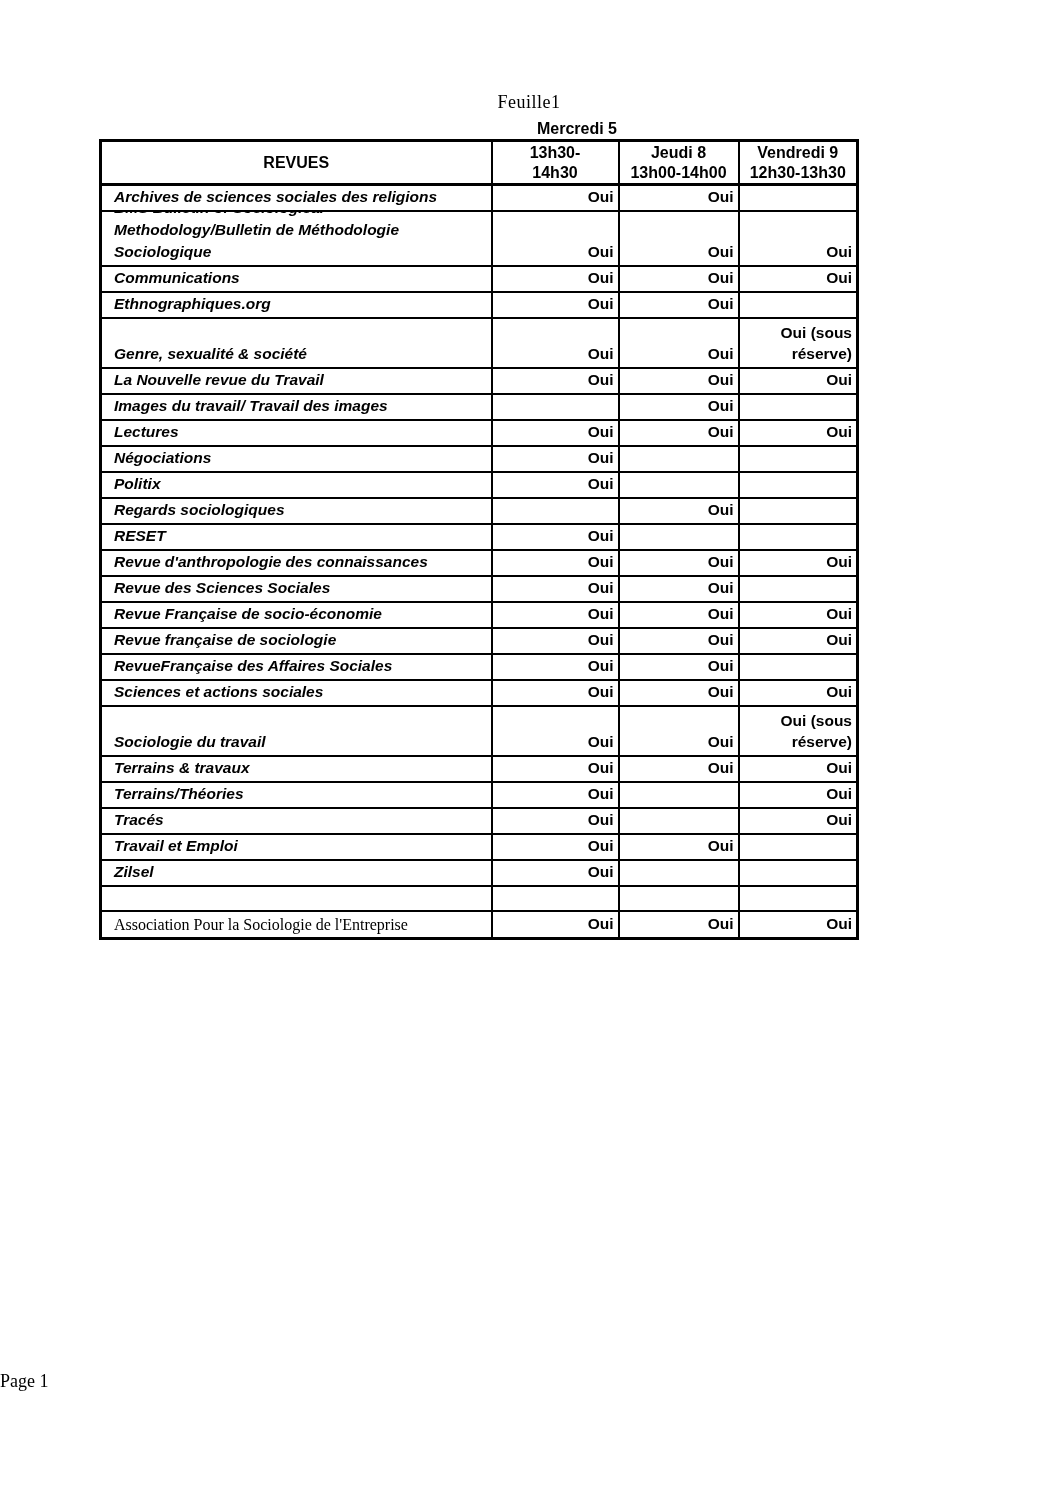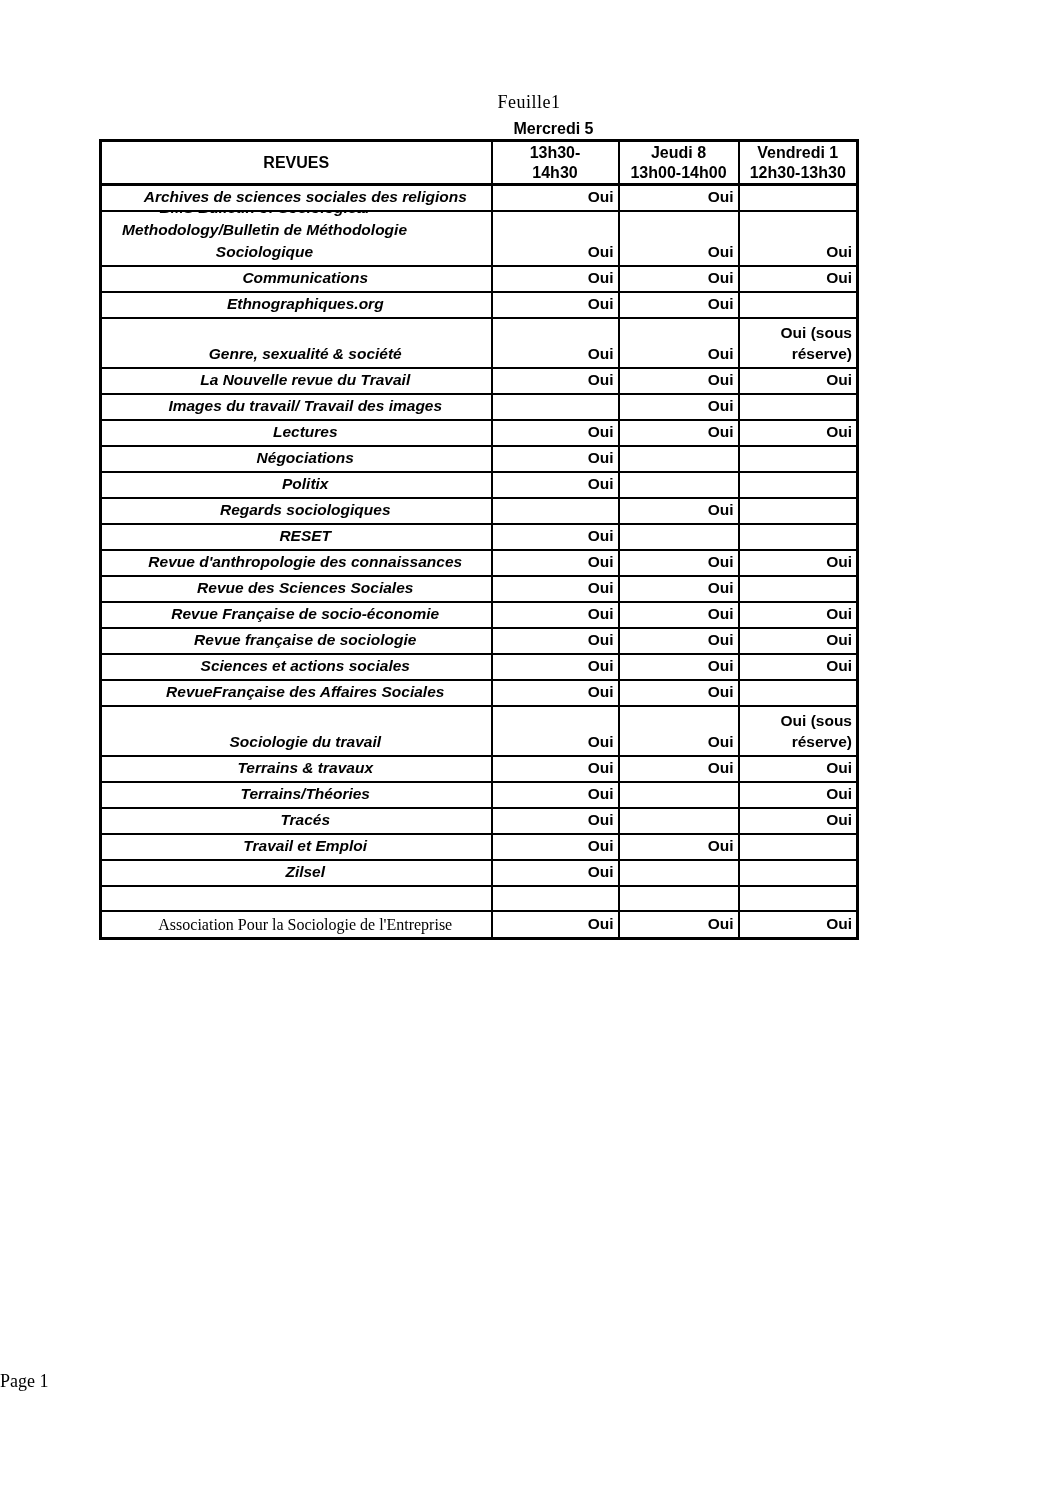--- a/index.html
+++ b/index.html
@@ -22,21 +22,21 @@
     text-align: center;
     font-family: "Liberation Serif", serif;
     font-size: 18px;
     letter-spacing: 0.5px;
   }
   .day1-label {
     position: absolute;
     top: 117px; left: 490px; width: 127px; height: 23px;
     overflow: hidden;
     z-index: -1;
-    text-align: center;
+    text-align: right;
     font-weight: bold;
     font-size: 16px;
     line-height: 23px;
   }
   table.revues {
     position: absolute;
     top: 139px; left: 99px;
     width: 757px;
     border-collapse: collapse;
     table-layout: fixed;
@@ -67,22 +67,21 @@
   tbody tr.serif { height: 27px; }
   td.name-cell {
     text-align: left;
     vertical-align: bottom;
   }
   .name-inner {
     font-style: italic;
     font-weight: bold;
     font-size: 15.5px;
     line-height: 22px;
-    padding: 0 2px 2px 20px;
-    text-align: center;
+    padding: 0 2px 2px 12px;
   }
   tr.clip .name-inner {
     height: 51px;
     overflow: hidden;
     display: flex;
     align-items: flex-end;
     white-space: pre-line;
   }
   tr.serif .name-inner {
     font-family: "Liberation Serif", serif;
@@ -129,21 +128,21 @@
         <th>REVUES</th>
         <th>
           <div>13h30-</div>
           <div>14h30</div>
         </th>
         <th>
           <div>Jeudi 8</div>
           <div>13h00-14h00</div>
         </th>
         <th>
-          <div>Vendredi 1</div>
+          <div>Vendredi 9</div>
           <div>12h30-13h30</div>
         </th>
       </tr>
     </thead>
     <tbody id="rows-body">
         <tr>
     <td class="name-cell">
       <div class="name-inner">Archives de sciences sociales des religions</div>
     </td>
     <td class="val c1">Oui</td>
@@ -267,33 +266,33 @@
         <tr>
     <td class="name-cell">
       <div class="name-inner">Revue française de sociologie</div>
     </td>
     <td class="val c1">Oui</td>
     <td class="val c2">Oui</td>
     <td class="val c3">Oui</td>
   </tr>
         <tr>
     <td class="name-cell">
+      <div class="name-inner">RevueFrançaise des Affaires Sociales</div>
+    </td>
+    <td class="val c1">Oui</td>
+    <td class="val c2">Oui</td>
+    <td class="val c3"></td>
+  </tr>
+        <tr>
+    <td class="name-cell">
       <div class="name-inner">Sciences et actions sociales</div>
     </td>
     <td class="val c1">Oui</td>
     <td class="val c2">Oui</td>
     <td class="val c3">Oui</td>
-  </tr>
-        <tr>
-    <td class="name-cell">
-      <div class="name-inner">RevueFrançaise des Affaires Sociales</div>
-    </td>
-    <td class="val c1">Oui</td>
-    <td class="val c2">Oui</td>
-    <td class="val c3"></td>
   </tr>
         <tr class="tall">
     <td class="name-cell">
       <div class="name-inner">Sociologie du travail</div>
     </td>
     <td class="val c1">Oui</td>
     <td class="val c2">Oui</td>
     <td class="val c3">Oui (sous réserve)</td>
   </tr>
         <tr>

